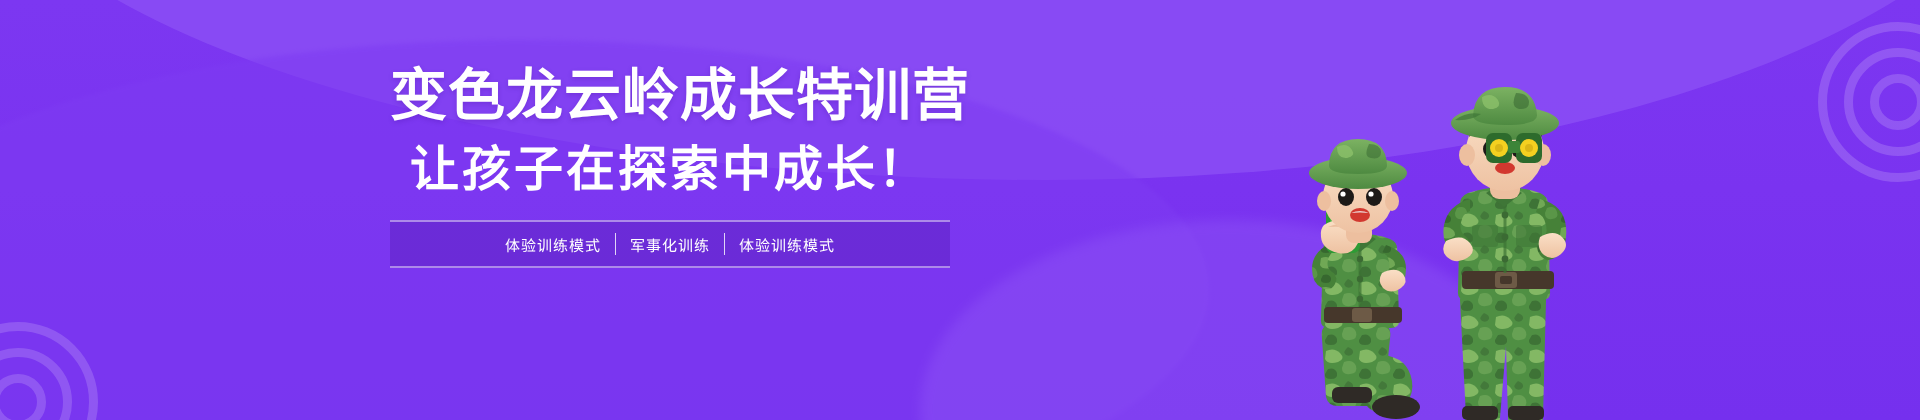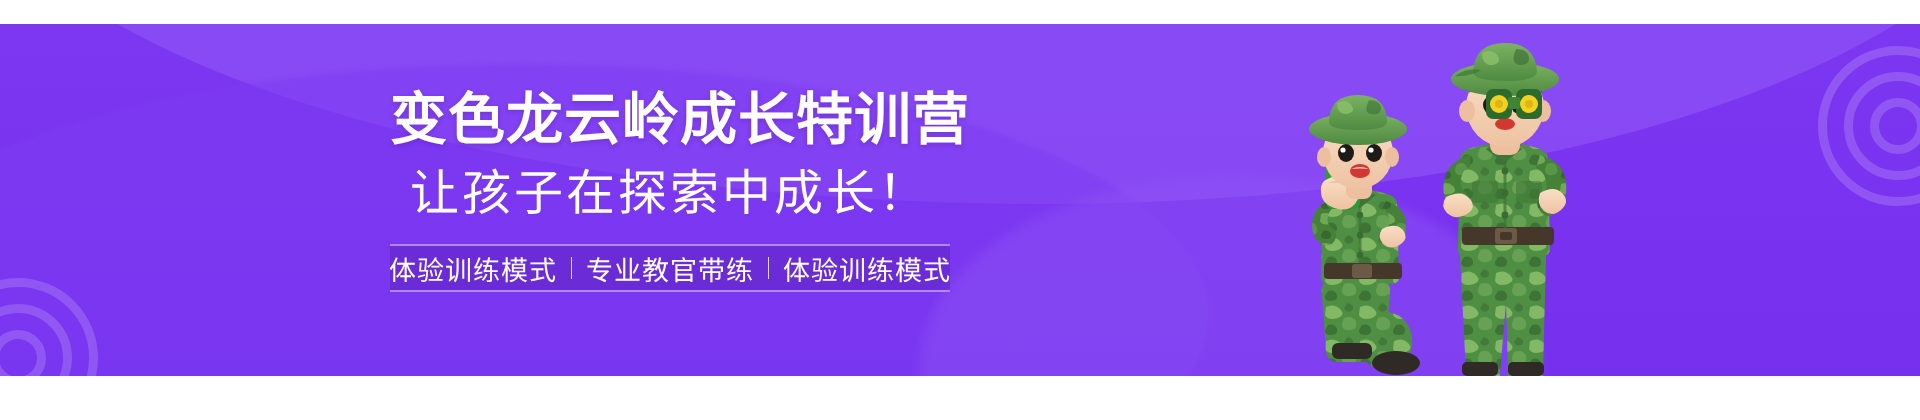--- a/index.html
+++ b/index.html
@@ -1,24 +1,23 @@
 <!DOCTYPE html>
 <html lang="zh-CN"><head>
 <meta charset="utf-8">
 <title>Banner</title>
 <style>
   html,body{margin:0;padding:0;background:#fff;}
   body{font-family:"Liberation Sans","DejaVu Sans",sans-serif;}
 
   .banner{
     position:relative;
-    width:1920px;height:352px;
+    width:1920px;height:420px;
     overflow:hidden;
     background:#7a34f0;
-    margin-top:24px;
   }
 
   
   .bg-base{
     position:absolute;inset:0;
     background:linear-gradient(180deg,#7c37f1 0%,#7a33f0 45%,#7530ee 100%);
   }
   
   .bg-wave{
     position:absolute;left:-40px;top:-250px;
@@ -76,39 +75,39 @@
     font-weight:bold;
     color:#ffffff;
     letter-spacing:1px;
     white-space:nowrap;
     text-shadow:0 2px 5px rgba(60,0,140,.22);
   }
   .subtitle{
     margin-top:12px;
     font-size:49px;
     line-height:58px;
-    font-weight:normal;
+    font-weight:bold;
     color:#ffffff;
     letter-spacing:3px;
     white-space:nowrap;
   }
 
   
   .feature-bar{
     margin-top:22px;
     height:44px;
     background:rgba(70,20,160,.30);
     border-top:2px solid rgba(255,255,255,.45);
     border-bottom:2px solid rgba(255,255,255,.45);
     display:flex;
     align-items:center;
     justify-content:center;
   }
   .feature-item{
-    font-size:27px;
+    font-size:15px;
     color:#ffffff;
     letter-spacing:1px;
     white-space:nowrap;
     padding:0 14px;
   }
   .feature-sep{
     width:1px;height:22px;
     background:rgba(255,255,255,.8);
     flex:0 0 auto;
   }
@@ -145,21 +144,21 @@
 
   <div class="copy">
 
     <div class="title">变色龙云岭成长特训营</div>
 
     <div class="subtitle">让孩子在探索中成长！</div>
 
     <div class="feature-bar">
       <span class="feature-item">体验训练模式</span>
       <span class="feature-sep"></span>
-      <span class="feature-item">专业教官带练</span>
+      <span class="feature-item">军事化训练</span>
       <span class="feature-sep"></span>
       <span class="feature-item">体验训练模式</span>
     </div>
 
   </div>
 
   <div class="characters">
     <svg viewBox="0 0 330 345" xmlns="http://www.w3.org/2000/svg">
       <defs>
         <linearGradient id="uni" x1="0" y1="0" x2="0" y2="1">

